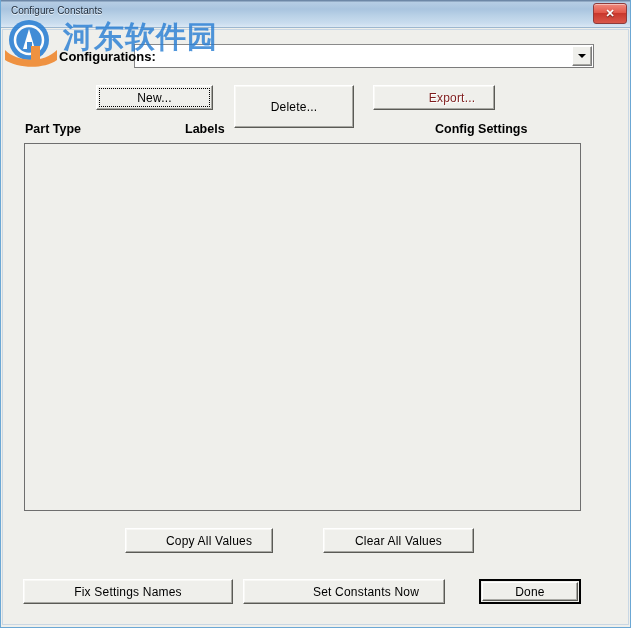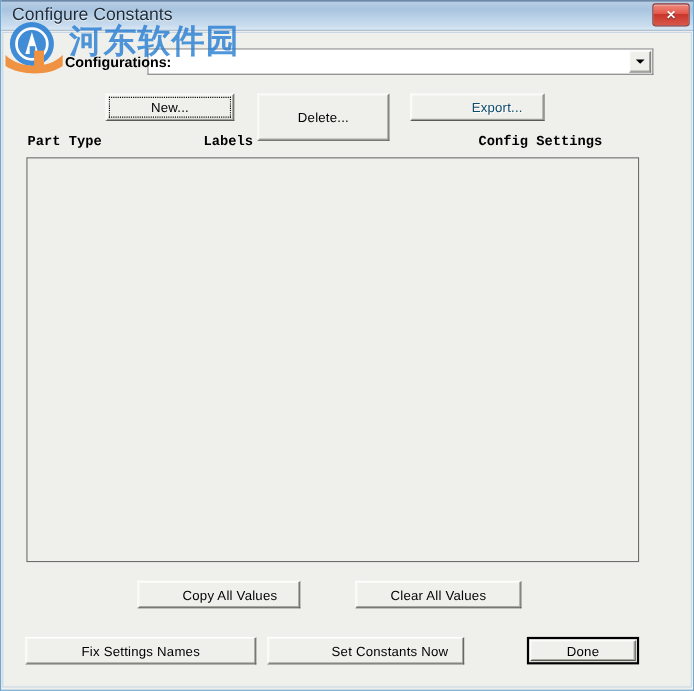--- a/index.html
+++ b/index.html
@@ -49,21 +49,21 @@
         #b8d0e6 15px,
         #c9dcee 23px,
         #dbe8f4 27px);
     border-bottom: 1px solid #9db7cf;
     box-sizing: border-box;
   }
   #title-text {
     position: absolute;
     left: 10px;
     top: 5px;
-    font-size: 16px;
+    font-size: 10px;
     color: #1c2a3a;
     font-family: "Liberation Sans", sans-serif;
     white-space: nowrap;
     text-shadow: 0 1px 0 rgba(255,255,255,0.7);
   }
   #close-button {
     position: absolute;
     right: 5px;
     top: 3px;
     width: 32px;
@@ -212,21 +212,21 @@
     letter-spacing: 0.2px;
   }
   .btn.focused::after {
     content: "";
     position: absolute;
     left: 2px; top: 2px; right: 2px; bottom: 2px;
     border: 1px dotted #000000;
     pointer-events: none;
   }
   .btn.disabled {
-    color: #0c4a6e;
+    color: #7f1d1d;
     text-shadow: 1px 1px 0 #ffffff;
     cursor: default;
     padding-left: 36px;
   }
   .btn.default {
     border: 2px solid #000000;
     box-shadow: none;
     background: #efefeb;
   }
   .btn.default .inner {
@@ -237,21 +237,21 @@
     box-shadow: inset -1px -1px 0 #a8a8a3;
     pointer-events: none;
   }
 
   
   .col-header {
     position: absolute;
     font-size: 12.5px;
     font-weight: bold;
     color: #000000;
-    font-family: Liberation Mono, monospace;
+    font-family: Liberation Sans, sans-serif;
     white-space: nowrap;
   }
 
   
   #list-panel {
     position: absolute;
     left: 23px;
     top: 143px;
     width: 557px;
     height: 368px;
@@ -314,21 +314,21 @@
   <div class="btn" style="left:124px; top:528px; width:148px; height:25px;padding-left:20px;">
     <span>Copy All Values</span>
   </div>
   <div class="btn" style="left:322px; top:528px; width:151px; height:25px;">
     <span>Clear All Values</span>
   </div>
 
   <div class="btn" style="left:22px; top:579px; width:210px; height:25px;">
     <span>Fix Settings Names</span>
   </div>
-  <div class="btn" style="left:242px; top:579px; width:179px; height:25px;padding-left:44px;">
+  <div class="btn" style="left:242px; top:579px; width:202px; height:25px;padding-left:44px;">
     <span>Set Constants Now</span>
   </div>
   <div class="btn default" style="left:478px; top:579px; width:102px; height:25px;">
     <span class="inner"></span>
     <span>Done</span>
   </div>
 
 </div>
 
 </body></html>

